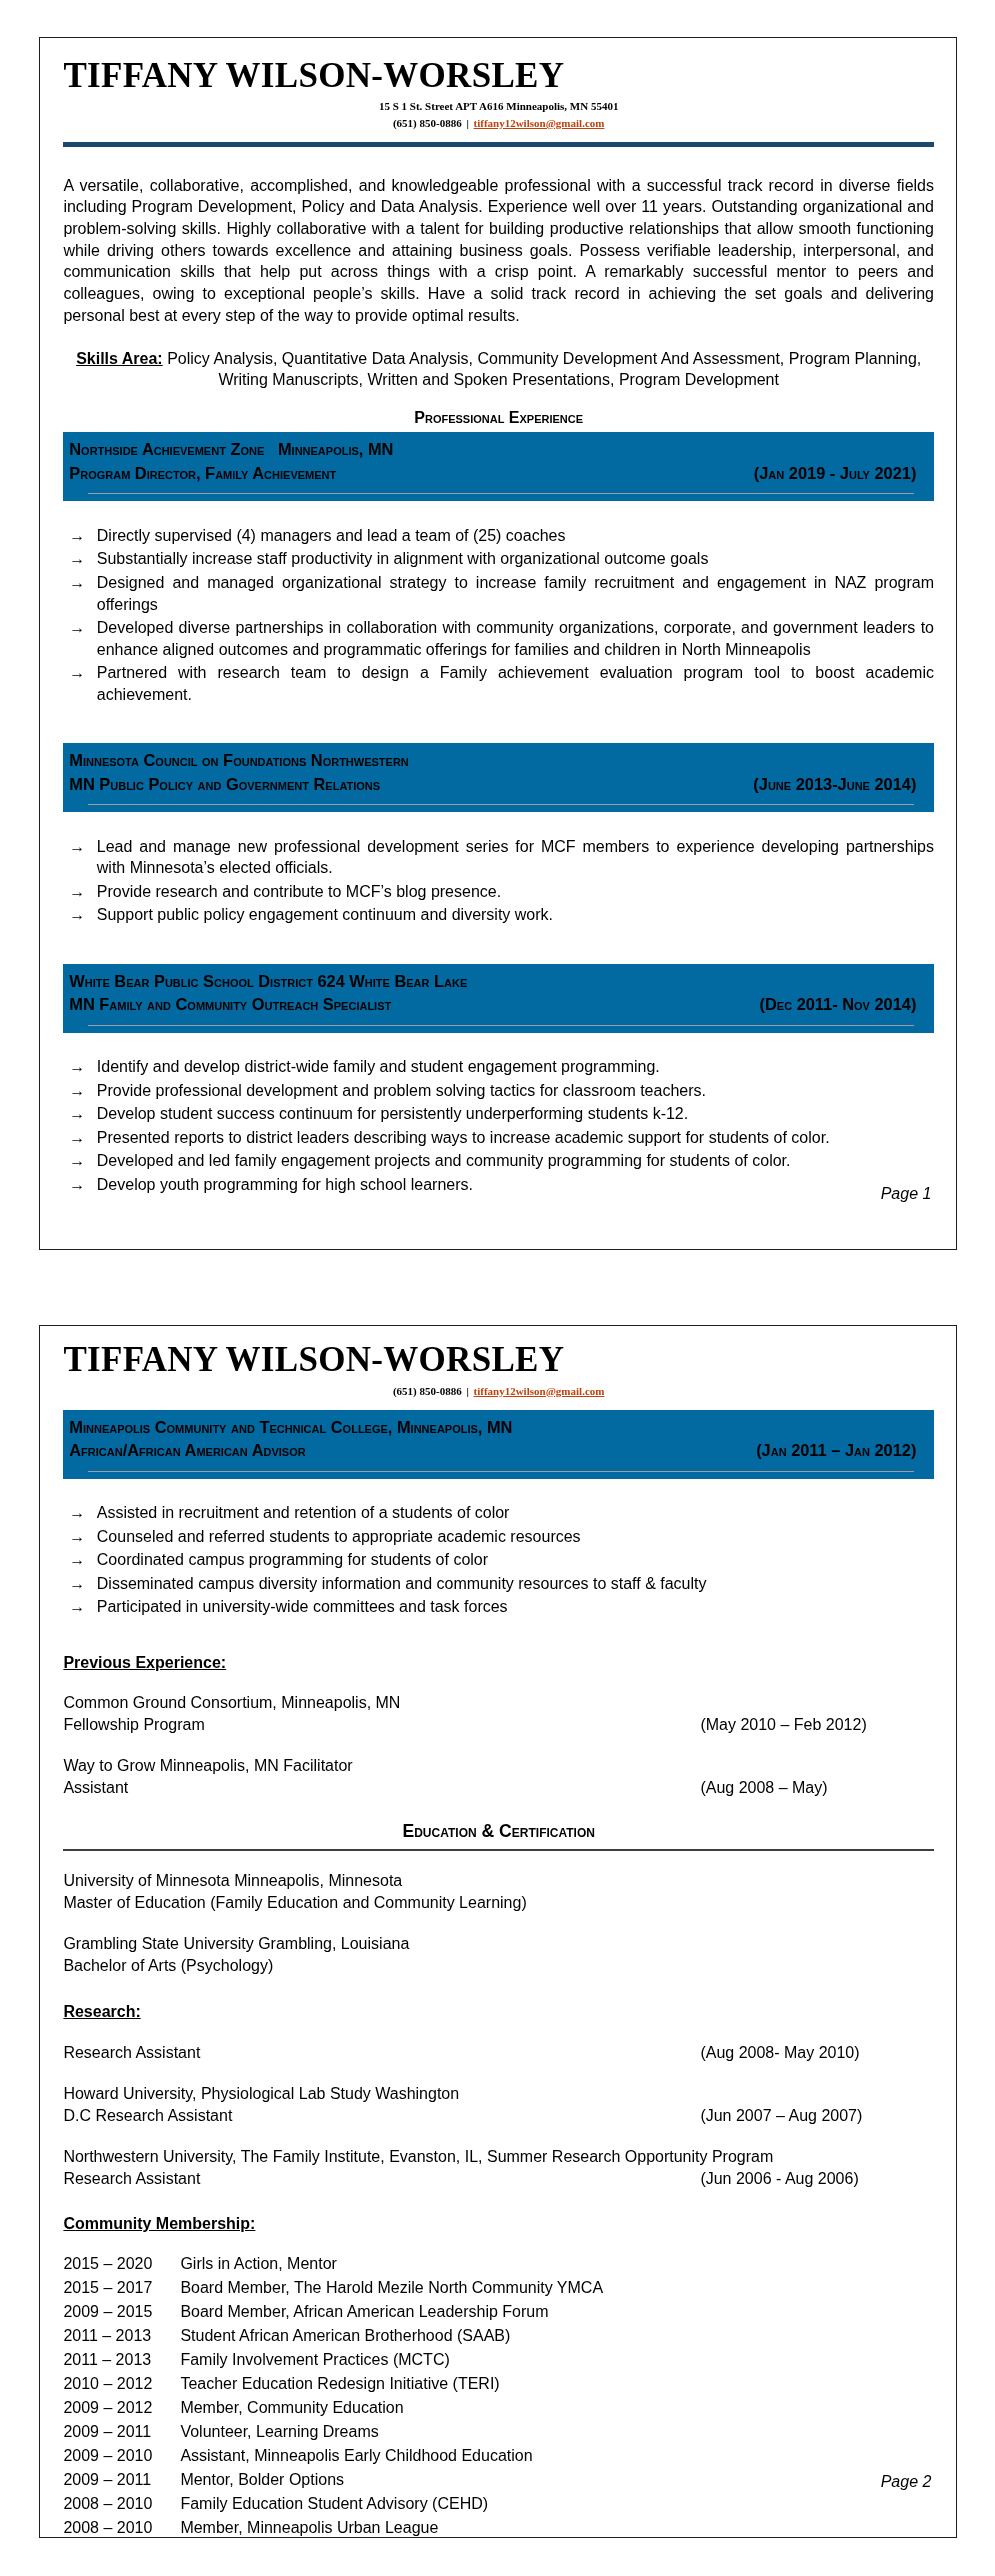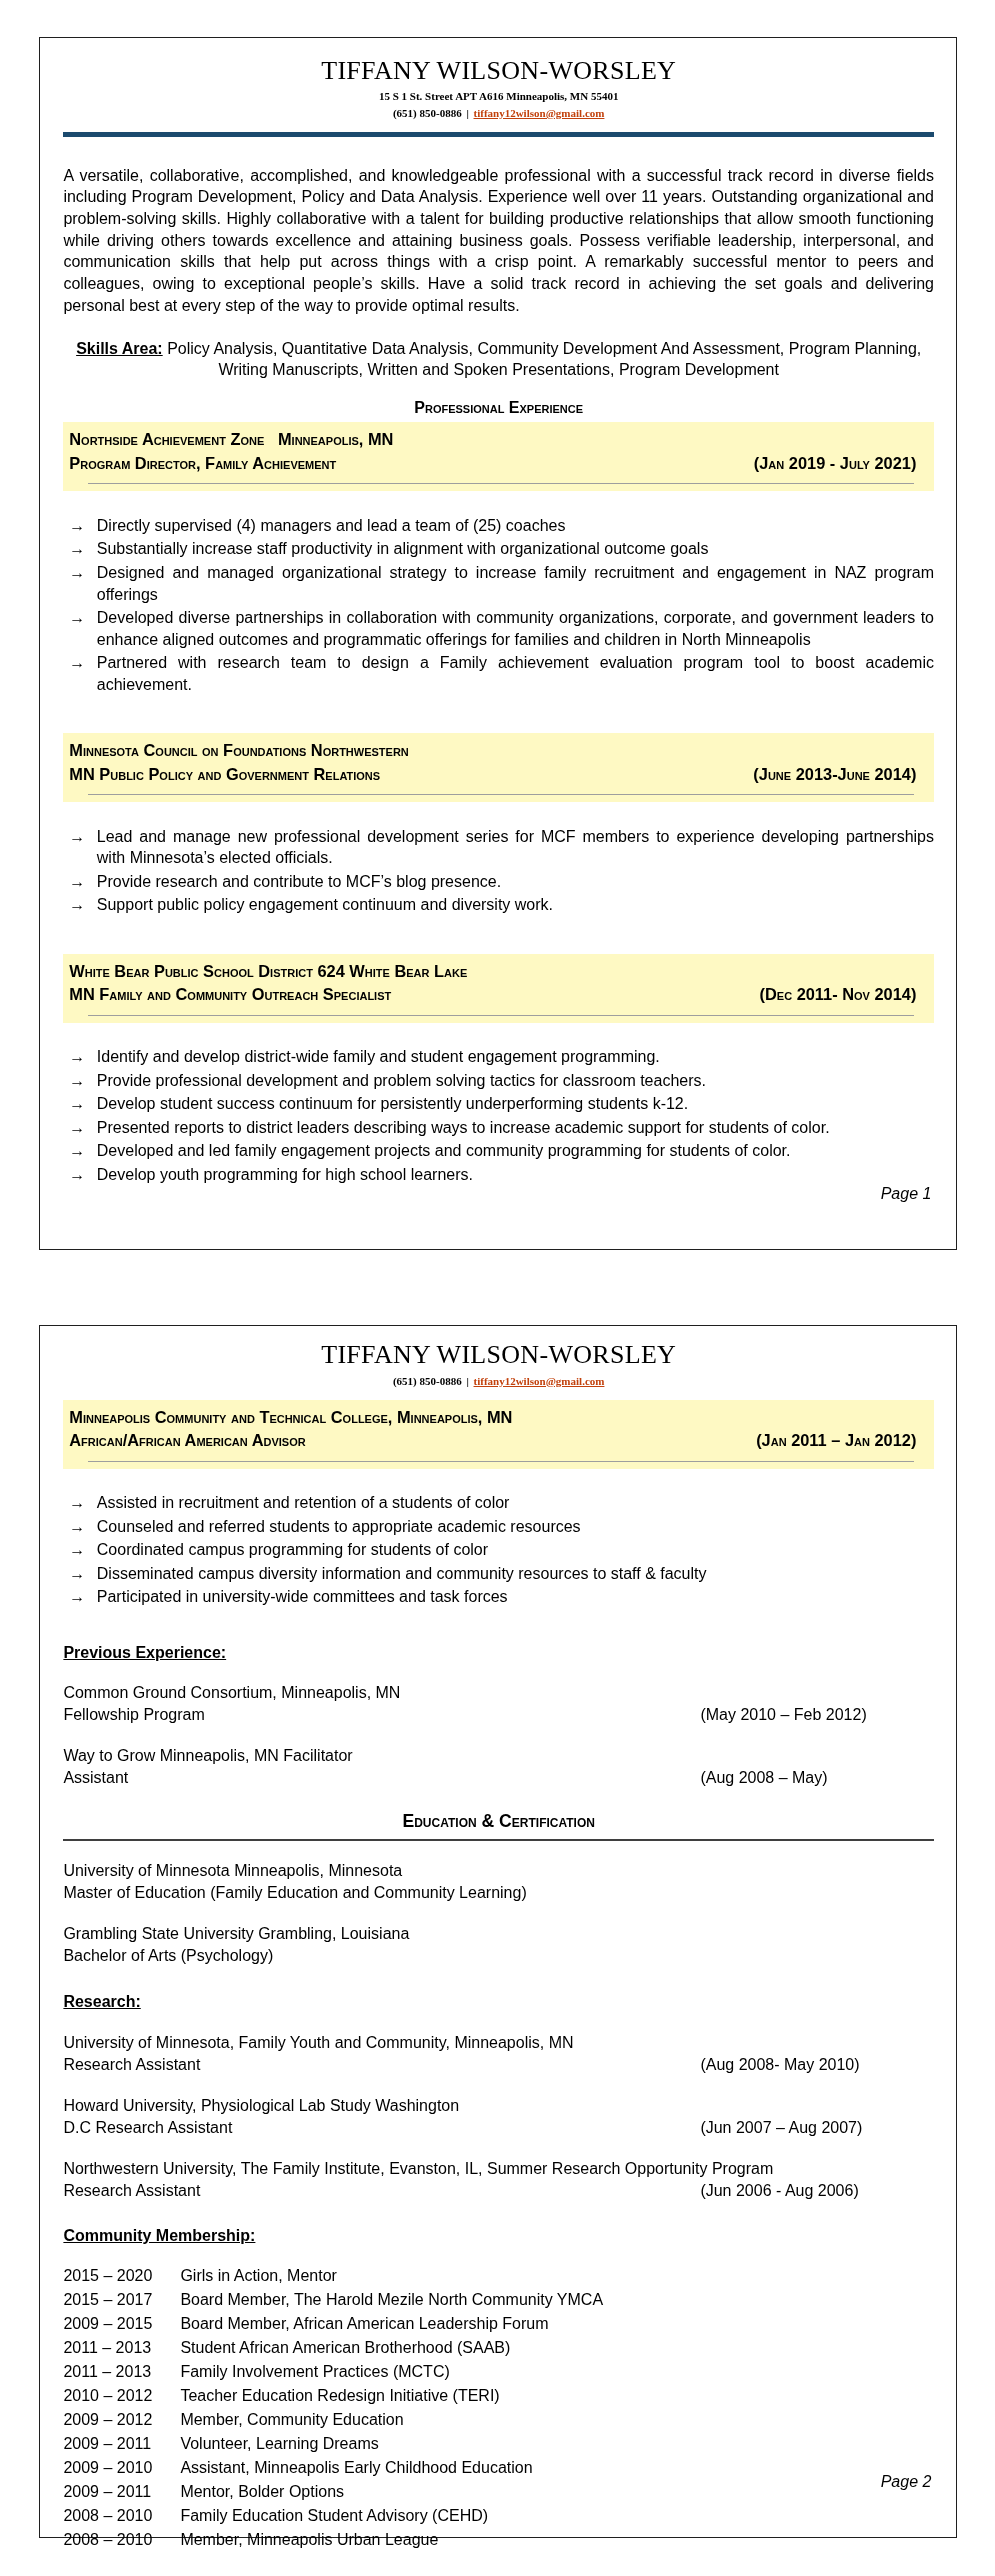--- a/index.html
+++ b/index.html
@@ -10,22 +10,22 @@
     position:absolute; left:39px; width:918px; height:1213px;
     background:#ffffff; border:1.2px solid #1f1f1f;
   }
   #page1 { top:37px; }
   #page2 { top:1325px; }
 
   .content { padding:0 22px 0 23.4px; position:relative; }
 
   
   .name {
-    font-family:"Liberation Serif", serif; font-weight:normal;
-    font-size:26px; text-align:center; margin-top:17.6px; letter-spacing:0.3px;
+    font-family:"Liberation Serif", serif; font-weight:bold;
+    font-size:35px; margin-top:17.6px; letter-spacing:0.3px;
   }
   .contact-line {
     font-family:"Liberation Serif", serif; font-weight:bold;
     font-size:11px; text-align:center; margin-top:4.7px;
   }
   .contact-line .sep { padding:0 4.7px; }
   a.email { color:#c2410c; text-decoration:underline; }
   .blue-rule { height:4.7px; background:#1b4a6e; margin-top:13px; }
 
   
@@ -37,21 +37,21 @@
   }
   .skills .skills-label { font-weight:bold; text-decoration:underline; }
 
   .section-heading {
     margin-top:17.6px; text-align:center; font-weight:bold;
     font-variant:small-caps; font-size:16px;
   }
 
   
   .jobbar {
-    background:#fef9c3; margin-top:5.9px; padding:5.9px 17.6px 5.9px 5.9px;
+    background:#0369a1; margin-top:5.9px; padding:5.9px 17.6px 5.9px 5.9px;
   }
   .jobbar .bar-l1 {
     font-weight:bold; font-variant:small-caps; font-size:16.4px;
     line-height:23.4px; white-space:pre-wrap;
   }
   .jobbar .bar-l2 {
     display:flex; justify-content:space-between;
     font-weight:bold; font-variant:small-caps; font-size:16.4px; line-height:23.4px;
   }
   .bar-rule { border-top:1.2px solid #9e9e9e; margin:8.2px 2.3px 1.2px 19px; }
@@ -277,21 +277,20 @@
       <div>Master of Education (Family Education and Community Learning)</div>
     </div>
     <div class="entry">
       <div>Grambling State University Grambling, Louisiana</div>
       <div>Bachelor of Arts (Psychology)</div>
     </div>
 
     <div class="subhead" style="margin-top:23.4px;">Research:</div>
 
     <div class="entry">
-      <div>University of Minnesota, Family Youth and Community, Minneapolis, MN</div>
       <div class="eline2">
         <span>Research Assistant</span>
         <span class="edate">(Aug 2008- May 2010)</span>
       </div>
     </div>
     <div class="entry">
       <div>Howard University, Physiological Lab Study Washington</div>
       <div class="eline2">
         <span>D.C Research Assistant</span>
         <span class="edate">(Jun 2007 – Aug 2007)</span>

